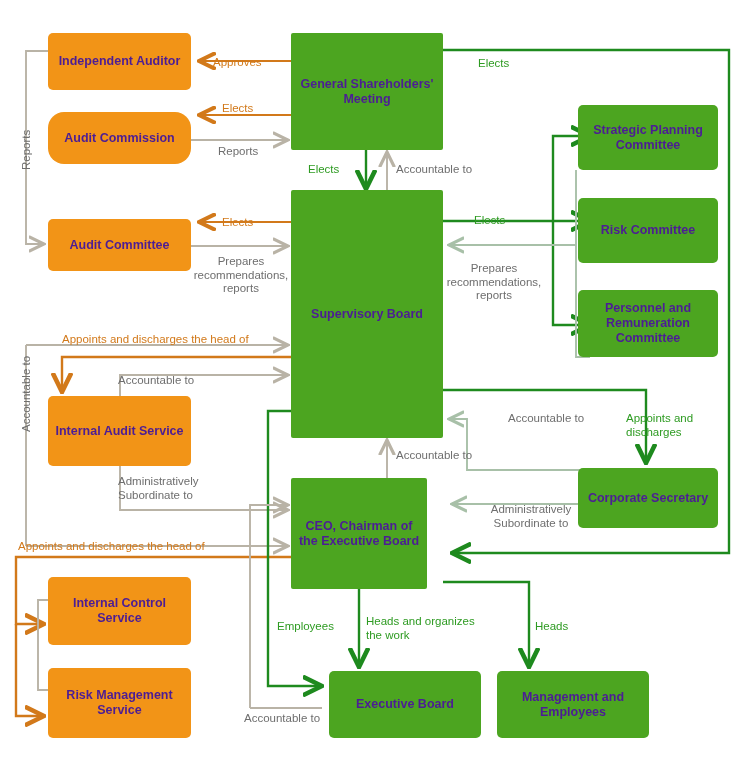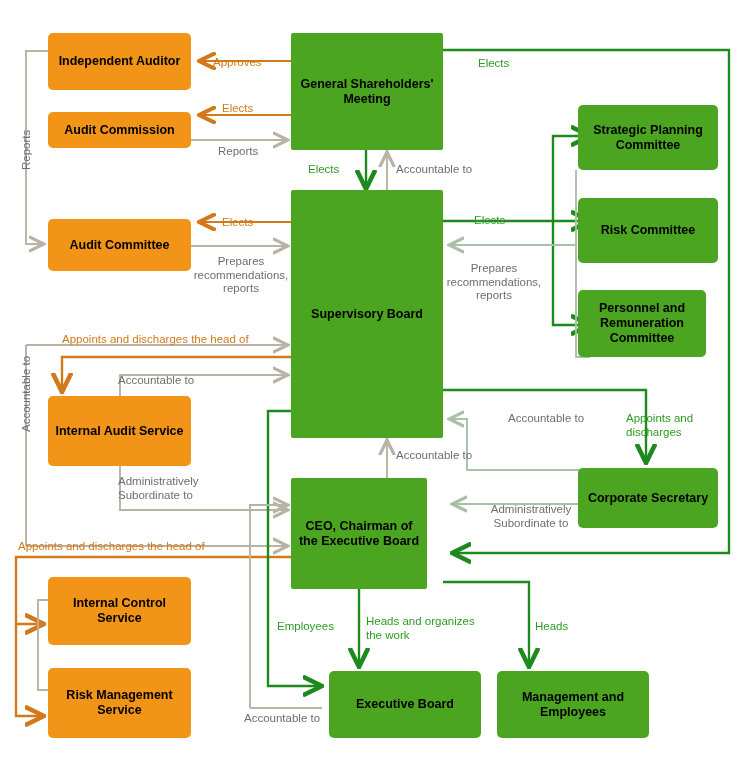--- a/index.html
+++ b/index.html
@@ -2,21 +2,21 @@
 <html><head>
 <meta charset="utf-8">
 <style>
   html,body{margin:0;padding:0;background:#ffffff;}
   #stage{position:relative;width:750px;height:761px;background:#ffffff;
          font-family:"Liberation Sans",sans-serif;overflow:hidden;}
   svg#wires{position:absolute;left:0;top:0;width:750px;height:761px;}
 
   .node{position:absolute;box-sizing:border-box;border-radius:5px;
         display:flex;align-items:center;justify-content:center;text-align:center;
-        color:#000000;font-weight:bold;font-size:12.5px;line-height:15px;
+        color:#4c1d95;font-weight:bold;font-size:12.5px;line-height:15px;
         padding:4px 6px;}
   .node.orange{background:#F29417;}
   .node.green{background:#4CA520;}
   .node.sq{border-radius:2px;}
 
   .lbl{position:absolute;font-size:11.5px;line-height:13.5px;white-space:pre-line;}
   .lbl.g{color:#2E9B22;}
   .lbl.o{color:#D2791A;}
   .lbl.k{color:#6E6E6E;}
   .lbl.vert{transform-origin:0 0;transform:rotate(-90deg);}
@@ -99,21 +99,21 @@
       <path d="M443,582 L529,582 L529,667" stroke="#1E8A1E" stroke-width="2.4" marker-end="url(#ag)"></path>
 
       <path d="M250,708 L250,505 L288,505" stroke="#B9B3A6" stroke-width="1.9" marker-end="url(#ak)"></path>
       <path d="M250,708 L322,708" stroke="#B9B3A6" stroke-width="1.9"></path>
     </g>
   </svg>
 
   <div class="node orange" style="left:48px;top:33px;width:143px;height:57px;">Independent
 Auditor</div>
 
-  <div class="node orange" style="left:48px;top:112px;width:143px;height:36px;">Audit Commission</div>
+  <div class="node orange" style="left:48px;top:112px;width:143px;height:52px;border-radius:16px;">Audit Commission</div>
 
   <div class="node orange" style="left:48px;top:219px;width:143px;height:52px;">Audit Committee</div>
 
   <div class="node orange" style="left:48px;top:396px;width:143px;height:70px;">Internal Audit
 Service</div>
 
   <div class="node orange" style="left:48px;top:577px;width:143px;height:68px;">Internal Control
 Service</div>
 
   <div class="node orange" style="left:48px;top:668px;width:143px;height:70px;">Risk Management
@@ -124,21 +124,21 @@
 Meeting</div>
 
   <div class="node green sq" style="left:291px;top:190px;width:152px;height:248px;">Supervisory
 Board</div>
 
   <div class="node green" style="left:578px;top:105px;width:140px;height:65px;">Strategic Planning
 Committee</div>
 
   <div class="node green" style="left:578px;top:198px;width:140px;height:65px;">Risk Committee</div>
 
-  <div class="node green" style="left:578px;top:290px;width:128px;height:67px;">Personnel
+  <div class="node green" style="left:578px;top:290px;width:140px;height:67px;">Personnel
 and Remuneration
 Committee</div>
 
   <div class="node green" style="left:578px;top:468px;width:140px;height:60px;">Corporate
 Secretary</div>
 
   <div class="node green sq" style="left:291px;top:478px;width:136px;height:111px;">CEO, Chairman
 of the Executive
 Board</div>
 

